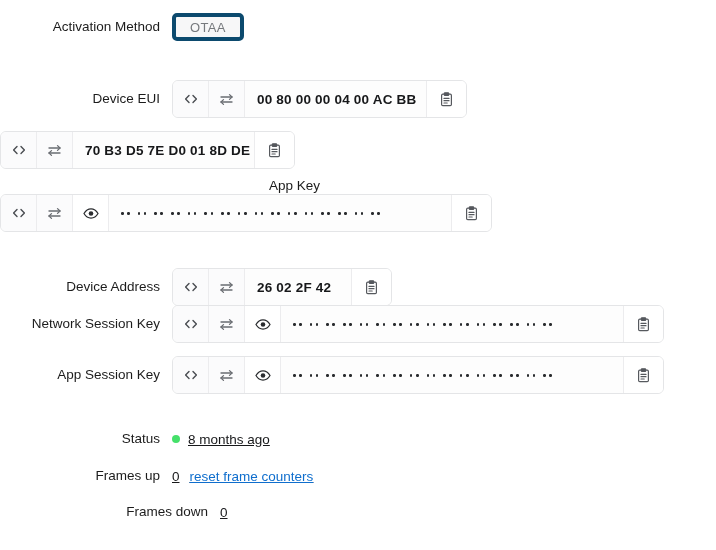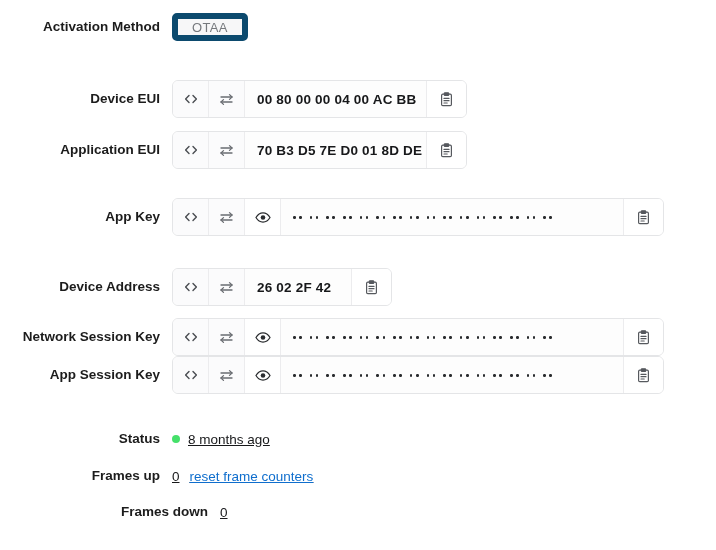--- a/index.html
+++ b/index.html
@@ -26,35 +26,35 @@
     position: absolute;
     left: 0;
     display: flex;
     align-items: center;
   }
   .row-label {
     width: 172px;
     text-align: right;
     padding-right: 12px;
     font-size: 13.5px;
-    font-weight: bold;
+    font-weight: normal;
     color: #1c1c1c;
     line-height: 1.2;
     white-space: nowrap;
   }
 
   
   .badge {
     display: inline-flex;
     align-items: center;
     justify-content: center;
     height: 28px;
     padding: 0 14px;
     background: #f7f7f8;
-    border: 6px solid #0c4a6e;
+    border: 4px solid #0c4a6e;
     border-radius: 5px;
     font-size: 13px;
     color: #76797d;
     letter-spacing: .3px;
   }
 
   
   .input-group {
     display: flex;
     align-items: stretch;
@@ -180,21 +180,20 @@
             <rect x="4.3" y="0.8" width="4.4" height="2.6" rx="0.7" fill="#56595e"></rect>
             <line x1="4" y1="6.4" x2="9" y2="6.4" stroke-linecap="round"></line>
             <line x1="4" y1="8.7" x2="9" y2="8.7" stroke-linecap="round"></line>
             <line x1="4" y1="11" x2="7.2" y2="11" stroke-linecap="round"></line>
           </svg>
       </div>
     </div>
   </div>
 
   <div class="form-row" style="top:131px;">
-    <div class="row-label">Application EUI</div>
     <div class="input-group" style="width:295px;">
       <div class="ig-btn">
         <svg width="14" height="12" viewBox="0 0 14 12" fill="none" stroke="currentColor" stroke-width="1.4" stroke-linecap="round" stroke-linejoin="round">
             <polyline points="5,2.5 1.6,6 5,9.5"></polyline>
             <polyline points="9,2.5 12.4,6 9,9.5"></polyline>
           </svg>
       </div>
       <div class="ig-btn">
         <svg width="15" height="13" viewBox="0 0 15 13" fill="none" stroke="#6a6d72" stroke-width="1.3" stroke-linecap="round" stroke-linejoin="round">
             <line x1="2" y1="4" x2="13" y2="4"></line>
@@ -209,21 +208,21 @@
             <rect x="1.6" y="2.2" width="9.8" height="11.4" rx="1.2"></rect>
             <rect x="4.3" y="0.8" width="4.4" height="2.6" rx="0.7" fill="#56595e"></rect>
             <line x1="4" y1="6.4" x2="9" y2="6.4" stroke-linecap="round"></line>
             <line x1="4" y1="8.7" x2="9" y2="8.7" stroke-linecap="round"></line>
             <line x1="4" y1="11" x2="7.2" y2="11" stroke-linecap="round"></line>
           </svg>
       </div>
     </div>
   </div>
 
-  <div class="form-row" style="top:198px;">
+  <div class="form-row" style="top:178px;flex-direction:column;">
     <div class="row-label">App Key</div>
     <div class="input-group" style="width:492px;">
       <div class="ig-btn">
         <svg width="14" height="12" viewBox="0 0 14 12" fill="none" stroke="currentColor" stroke-width="1.4" stroke-linecap="round" stroke-linejoin="round">
             <polyline points="5,2.5 1.6,6 5,9.5"></polyline>
             <polyline points="9,2.5 12.4,6 9,9.5"></polyline>
           </svg>
       </div>
       <div class="ig-btn">
         <svg width="15" height="13" viewBox="0 0 15 13" fill="none" stroke="#6a6d72" stroke-width="1.3" stroke-linecap="round" stroke-linejoin="round">
@@ -342,21 +341,21 @@
             <rect x="1.6" y="2.2" width="9.8" height="11.4" rx="1.2"></rect>
             <rect x="4.3" y="0.8" width="4.4" height="2.6" rx="0.7" fill="#56595e"></rect>
             <line x1="4" y1="6.4" x2="9" y2="6.4" stroke-linecap="round"></line>
             <line x1="4" y1="8.7" x2="9" y2="8.7" stroke-linecap="round"></line>
             <line x1="4" y1="11" x2="7.2" y2="11" stroke-linecap="round"></line>
           </svg>
       </div>
     </div>
   </div>
 
-  <div class="form-row" style="top:318px;">
+  <div class="form-row" style="top:305px;">
     <div class="row-label">Network Session Key</div>
     <div class="input-group" style="width:492px;">
       <div class="ig-btn">
         <svg width="14" height="12" viewBox="0 0 14 12" fill="none" stroke="currentColor" stroke-width="1.4" stroke-linecap="round" stroke-linejoin="round">
             <polyline points="5,2.5 1.6,6 5,9.5"></polyline>
             <polyline points="9,2.5 12.4,6 9,9.5"></polyline>
           </svg>
       </div>
       <div class="ig-btn">
         <svg width="15" height="13" viewBox="0 0 15 13" fill="none" stroke="#6a6d72" stroke-width="1.3" stroke-linecap="round" stroke-linejoin="round">

